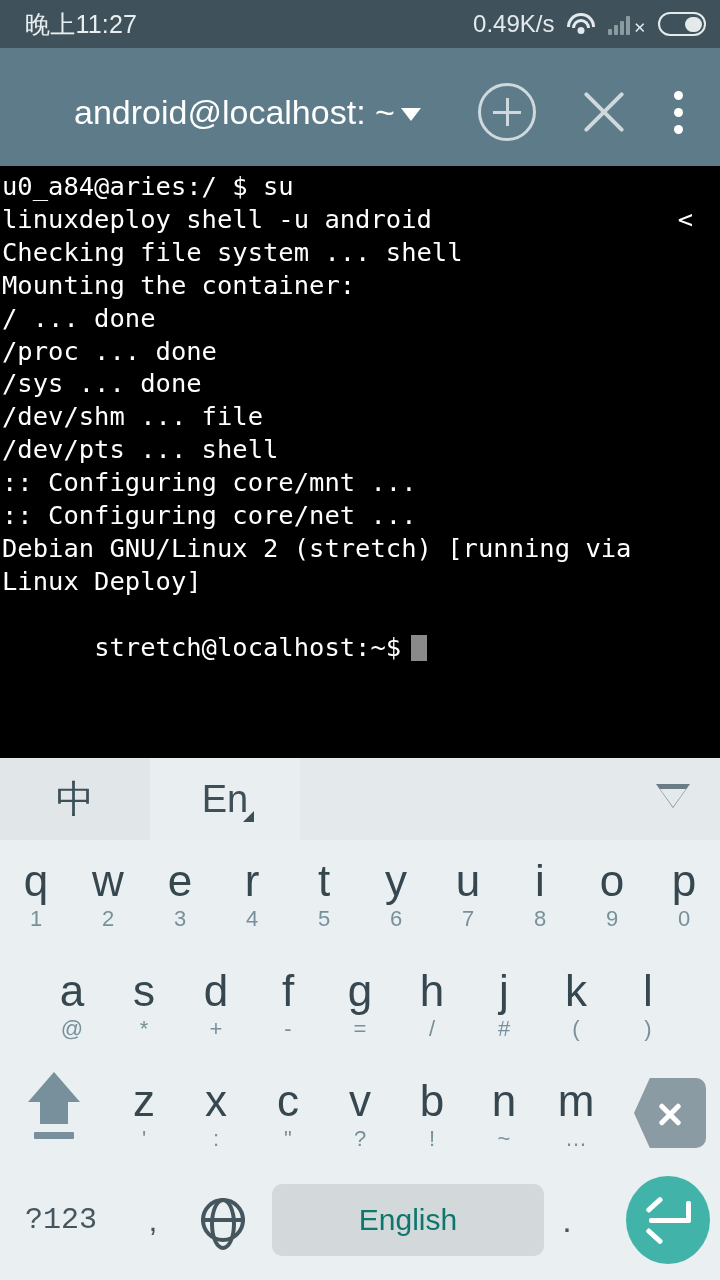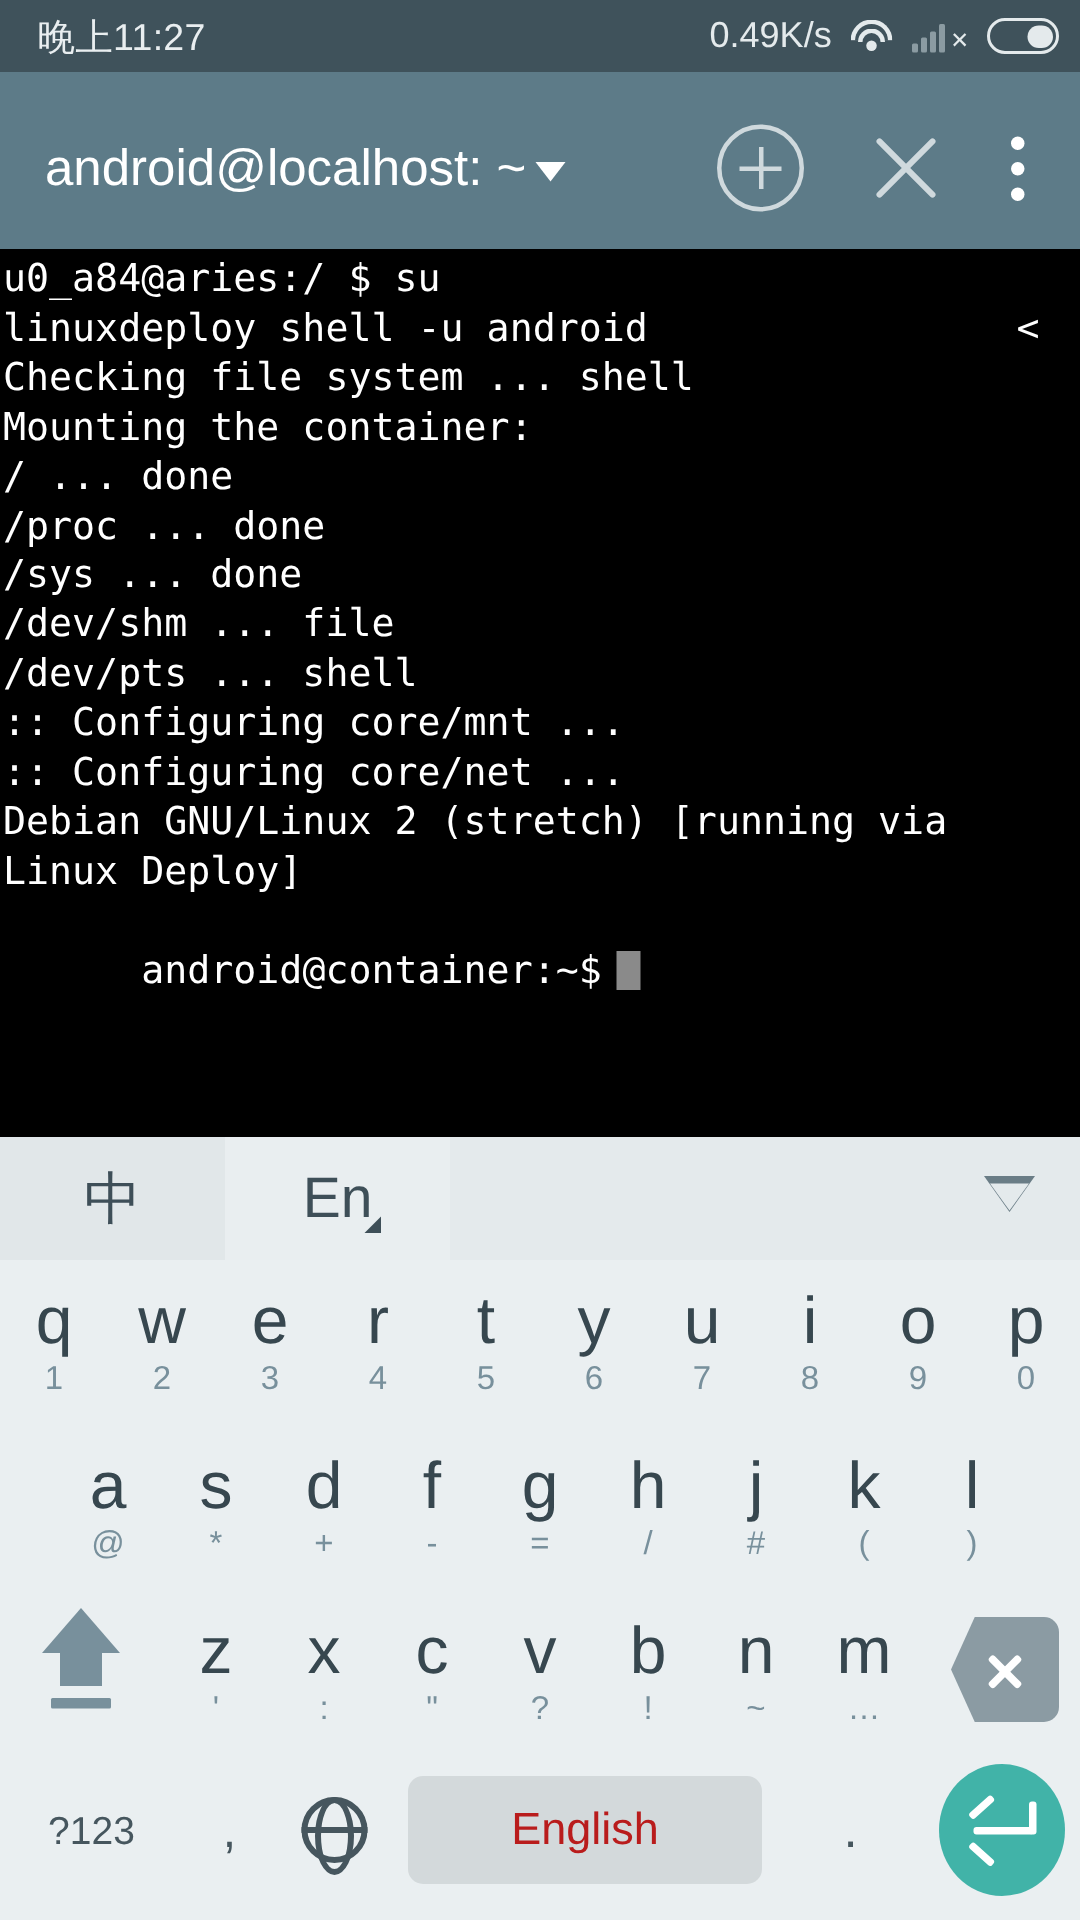--- a/index.html
+++ b/index.html
@@ -42,21 +42,21 @@
   .battery {
     width:48px; height:24px; border:2.5px solid #e4eaec; border-radius:12px;
     display:flex; align-items:center; justify-content:flex-end; padding:2px;
   }
   .battery .fill { width:17px; height:15px; background:#e4eaec; border-radius:8px; }
 
   
   .appbar {
     position:absolute; left:0; top:48px; width:720px; height:128px;
     background:#5d7b88;
-    display:flex; align-items:center;
+    display:flex; align-items:center;padding-left:44px;
   }
   .tab-title {
     margin-left:30px; color:#ffffff; font-size:34px; white-space:nowrap;
     display:flex; align-items:center; gap:6px;
   }
   .caret-down {
     width:0;height:0;border-left:10px solid transparent;border-right:10px solid transparent;
     border-top:13px solid #ffffff; margin-top:4px;
   }
   .appbar-actions { margin-left:auto; display:flex; align-items:center; }
@@ -161,39 +161,39 @@
     background:#fff; border-radius:2px;
   }
   .bksp-x i:nth-child(1){transform:rotate(45deg);}
   .bksp-x i:nth-child(2){transform:rotate(-45deg);}
 
   .kb-bottom { position:relative; width:720px; height:104px; }
   .btm {
     position:absolute; display:flex; align-items:center; justify-content:center;
     color:#46565e;
   }
-  .btm-123 { left:6px; top:14px; width:110px; height:72px; font-size:26px; }
+  .btm-123 { left:6px; top:14px; width:110px; height:72px; font-size:30px;font-family:Liberation Mono, monospace; }
   .btm-comma { left:116px; top:14px; width:74px; height:72px; font-size:32px; }
   .globe-key { left:186px; top:14px; width:74px; height:72px; }
   .globe {
     width:44px; height:44px; border:4px solid #46565e; border-radius:50%;
     position:relative;
   }
   .globe::before {
     content:""; position:absolute; left:50%; top:-4px; transform:translateX(-50%);
     width:18px; height:44px; border:4px solid #46565e; border-radius:50%;
   }
   .globe::after {
     content:""; position:absolute; left:-4px; top:50%; transform:translateY(-50%);
     width:44px; height:0; border-top:4px solid #46565e;
   }
   .spacebar {
-    left:272px; top:14px; width:236px; height:72px;
+    left:272px; top:14px; width:272px; height:72px;
     background:#d3d9db; border-radius:10px;
-    color:#b91c1c; font-size:30px;
+    color:#0f766e; font-size:30px;
   }
   .btm-dot { left:530px; top:14px; width:74px; height:72px; font-size:34px; }
   .enter-key {
     left:626px; top:6px; width:84px; height:88px;
     background:#41b3a8; border-radius:50%;
   }
   .enter-arrow { position:relative; width:46px; height:34px; }
   .enter-arrow .bar {
     position:absolute; left:4px; top:15px; width:40px; height:5px;
     background:#fff; border-radius:2px;
@@ -268,21 +268,21 @@
         <div class="term-line">/proc ... done</div>
         <div class="term-line">/sys ... done</div>
         <div class="term-line">/dev/shm ... file</div>
         <div class="term-line">/dev/pts ... shell</div>
         <div class="term-line">:: Configuring core/mnt ...</div>
         <div class="term-line">:: Configuring core/net ...</div>
         <div class="term-line">Debian GNU/Linux 2 (stretch) [running via</div>
         <div class="term-line">Linux Deploy]</div>
       </div>
     <div class="term-line">
-      <span>android@container:~$</span><span class="cursor"></span>
+      <span>stretch@localhost:~$</span><span class="cursor"></span>
     </div>
   </div>
 
   <div class="keyboard">
 
     <div class="kb-toolbar">
       <div class="kb-tab zh">
         <span>中</span>
       </div>
       <div class="kb-tab en">

